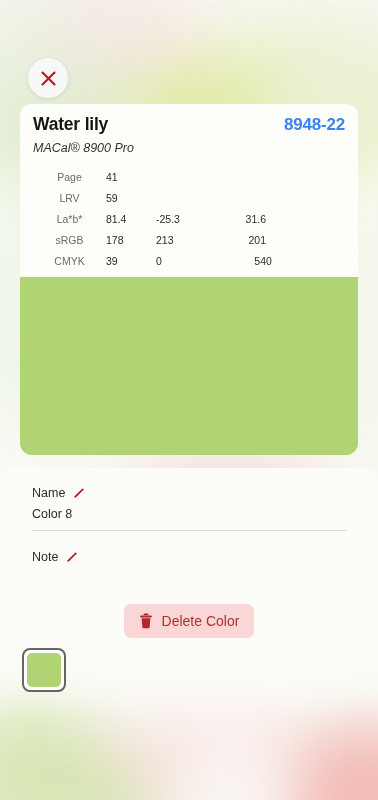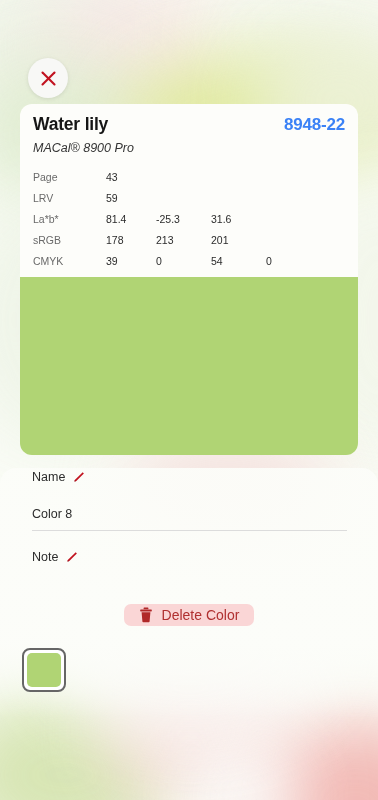--- a/index.html
+++ b/index.html
@@ -103,24 +103,24 @@
     margin-top: 11px;
     width: 100%;
     border-collapse: collapse;
   }
   #spec-table td {
     font-size: 10.5px;
     color: #6a6a6a;
     padding: 4.5px 0;
     vertical-align: middle;
   }
-  #spec-table td.lbl { width: 74px; padding-left: 1px; }
+  #spec-table td.lbl { width: 74px; padding-left: 1px; text-align: center; }
   #spec-table td.v   { width: 50px; color: #2b2b2b; }
   #spec-table td.v2  { width: 55px; color: #2b2b2b; margin-top: 24px; }
-  #spec-table td.v3  { width: 55px; color: #2b2b2b; }
+  #spec-table td.v3  { width: 55px; color: #2b2b2b; text-align: right; }
   #spec-table td.v4  { color: #2b2b2b; }
 
   
   #swatch-large {
     position: absolute;
     left: 20px;
     top: 277px;
     width: 338px;
     height: 178px;
     border-radius: 0 0 12px 12px;
@@ -140,40 +140,40 @@
     border-radius: 16px 16px 0 0;
   }
 
   .field-label {
     display: flex;
     align-items: center;
     gap: 7px;
     font-size: 12.5px;
     color: #2c2c2c;
   }
-  #name-label { position: absolute; left: 32px; top: 2px; }
+  #name-label { position: absolute; left: 32px; top: 18px; }
   #name-value {
     position: absolute; left: 32px; top: 39px;
     font-size: 12.5px; color: #2c2c2c;
   }
   #meta-divider {
     position: absolute;
     left: 32px; top: 62px;
     width: 315px; height: 1px;
     background: #dcdcdc;
   }
   #note-label { position: absolute; left: 32px; top: 70px; margin-top: 12px; }
 
   
   #delete-btn {
     position: absolute;
     left: 124px;
     top: 604px;
     width: 130px;
-    height: 22px;
+    height: 34px;
     background: #fad6d6;
     border: none;
     border-radius: 7px;
     display: flex;
     align-items: center;
     justify-content: center;
     gap: 9px;
     cursor: pointer;
     padding: 4px;
   }
@@ -232,21 +232,21 @@
   <div class="card-head">
     <span class="color-name">Water lily</span>
     <span class="color-code">8948-22</span>
   </div>
   <div class="brand-line">MACal® 8900 Pro</div>
 
   <table id="spec-table">
     <tbody>
       <tr>
         <td class="lbl">Page</td>
-        <td class="v">43</td>
+        <td class="v">41</td>
         <td class="v2"></td>
         <td class="v3"></td>
         <td class="v4"></td>
       </tr>
       <tr>
         <td class="lbl">LRV</td>
         <td class="v">59</td>
         <td class="v2"></td>
         <td class="v3"></td>
         <td class="v4"></td>

